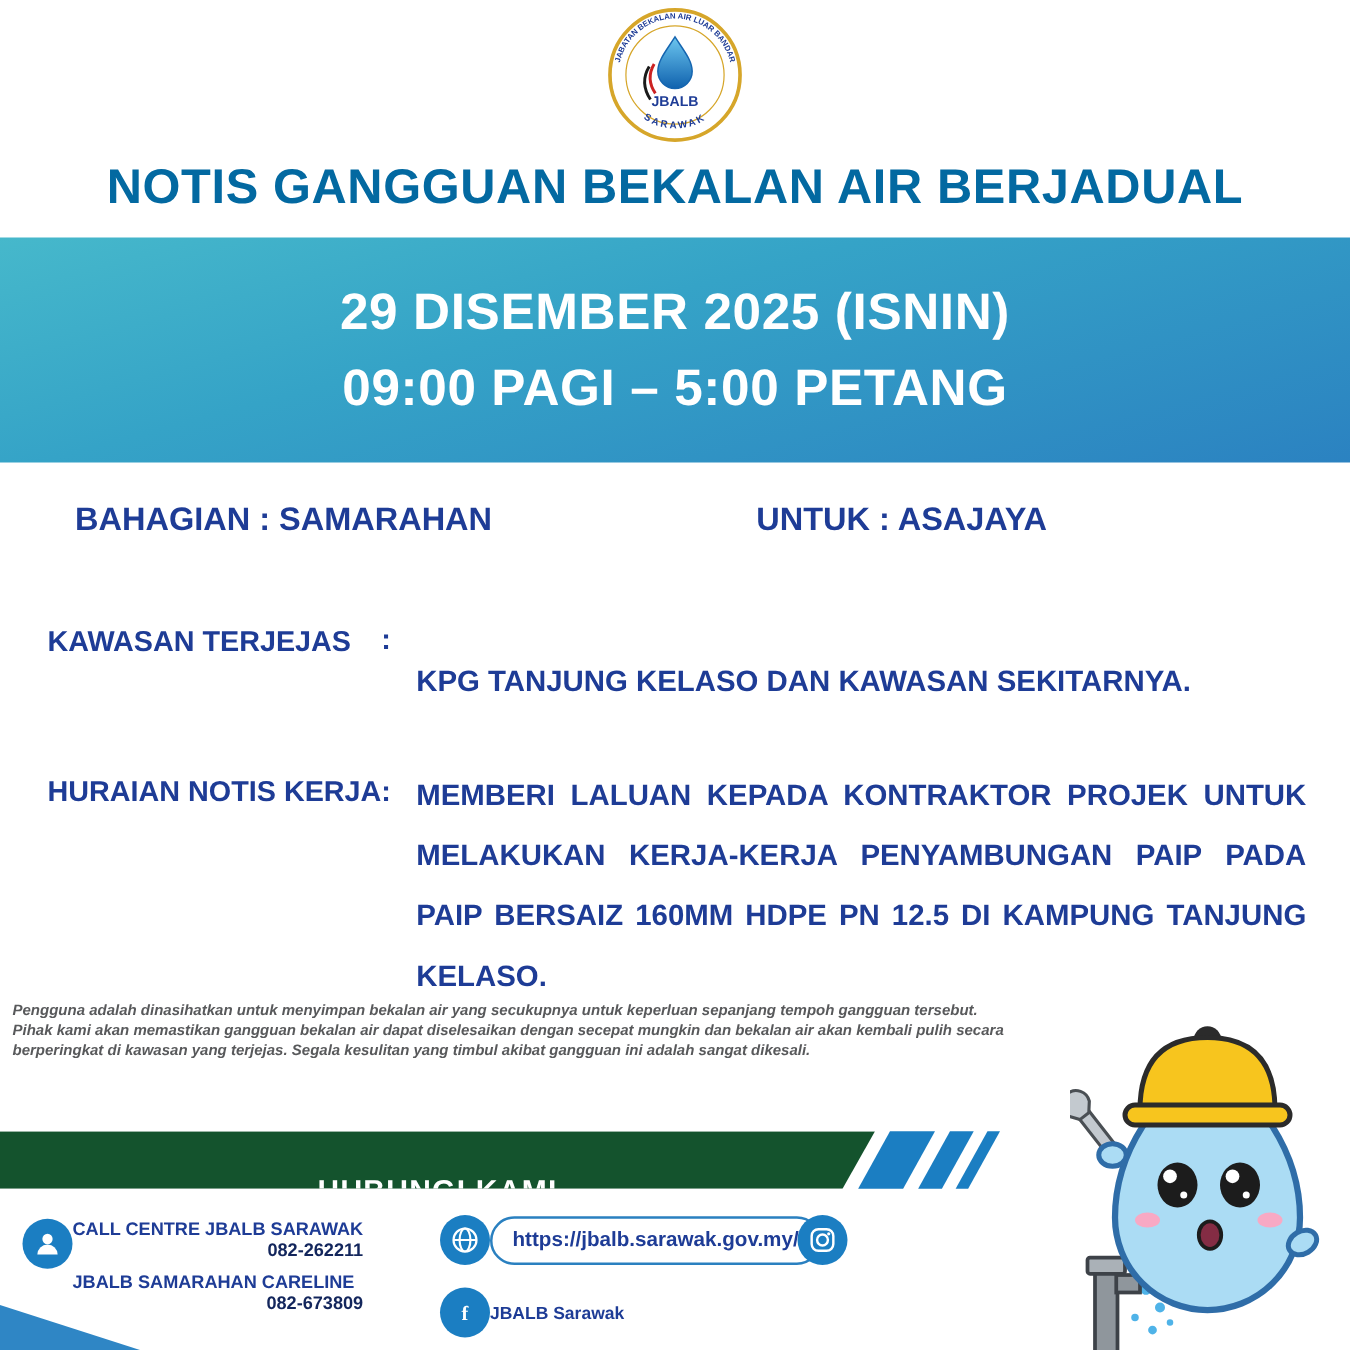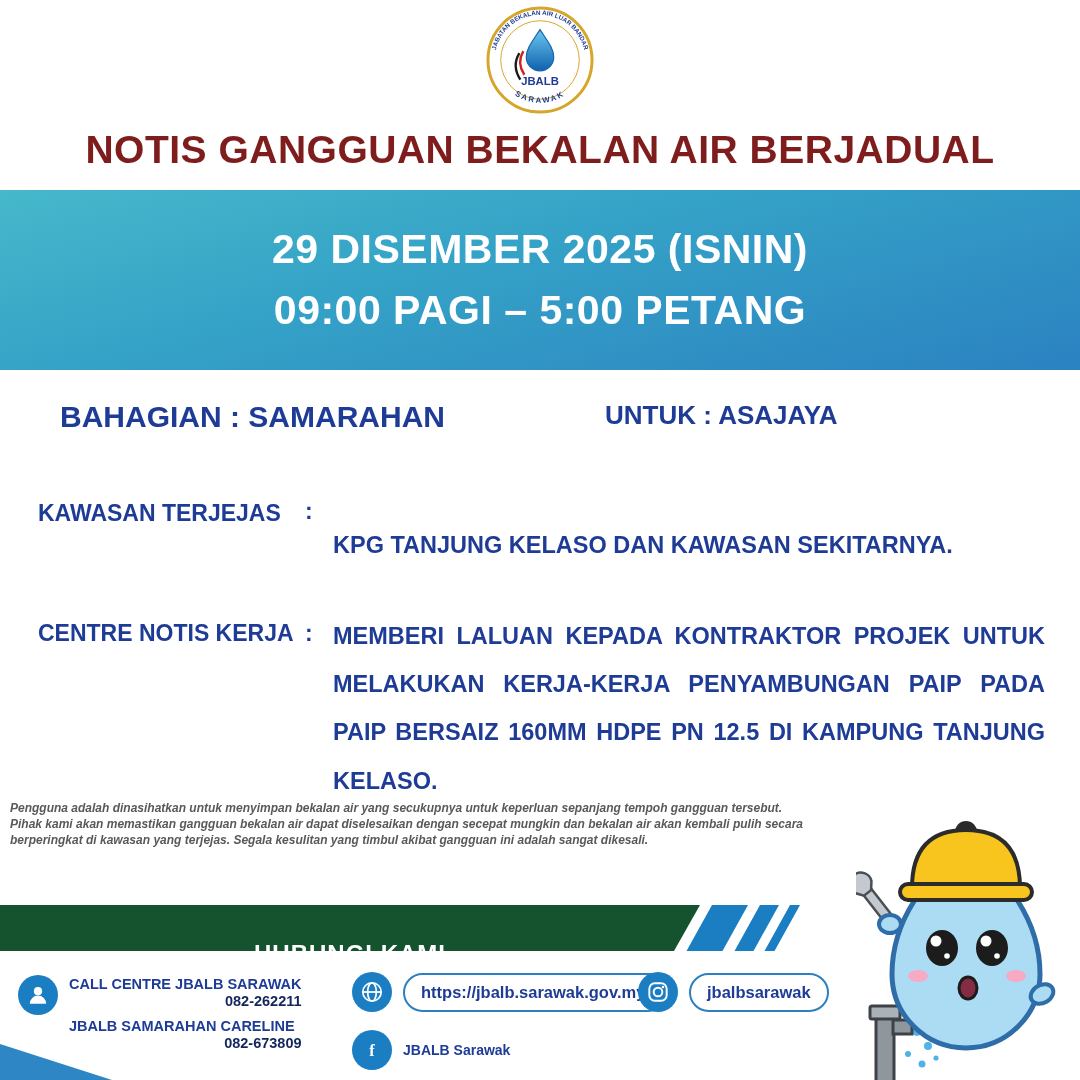--- a/index.html
+++ b/index.html
@@ -10,35 +10,35 @@
     font-family:"Liberation Sans", sans-serif;
     color:#1e3c96;
   }
 
   
   .logo { position:absolute; left:486px; top:6px; width:108px; height:108px; }
 
   
   .title {
     position:absolute; left:0; top:128px; width:1080px;
-    text-align:center; font-size:39px; font-weight:bold; color:#7f1d1d;
+    text-align:center; font-size:39px; font-weight:bold; color:#0369a1;
     letter-spacing:0.5px;
   }
 
   
   .banner {
     position:absolute; left:0; top:190px; width:1080px; height:180px;
     background:linear-gradient(165deg, #46b8cb 0%, #35a3c7 40%, #2b82c1 100%);
     display:flex; flex-direction:column; align-items:center; justify-content:center;
     gap:14px;
   }
   .banner-line { color:#ffffff; font-size:41px; font-weight:bold; letter-spacing:0.5px; }
 
   
-  .bahagian { position:absolute; left:60px;  top:400px; font-size:30px; font-weight:bold; }
+  .bahagian { position:absolute; left:60px;  top:400px; font-size:26px; font-weight:bold; }
   .daerah   { position:absolute; left:605px; top:400px; font-size:26px; font-weight:bold; }
 
   
   .dlabel { position:absolute; left:38px; font-size:23px; font-weight:bold; }
   .dcolon { position:absolute; left:305px; font-size:23px; font-weight:bold; }
   .dvalue { position:absolute; left:333px; font-size:23.5px; font-weight:bold; }
   .kawasan-label { top:500px; }
   .kawasan-colon { top:498px; }
   .kawasan-value { top:532px; width:712px; }
   .huraian-label { top:620px; }
@@ -60,21 +60,21 @@
     clip-path:polygon(0 0, 700px 0, 674px 46px, 0 46px);
     display:flex; align-items:flex-end; justify-content:center;
   }
   .contact-bar span { color:#fff; font-size:24px; font-weight:bold; letter-spacing:1px; }
   .stripe { position:absolute; top:0; height:46px; background:#1b7ec2; transform:skewX(-29deg); transform-origin:top left; }
   .s1 { left:712px; width:36px; }
   .s2 { left:760px; width:19px; }
   .s3 { left:790px; width:10px; }
 
   
-  .fgroup { position:absolute; display:flex; gap:11px; align-items:flex-start; }
+  .fgroup { position:absolute; display:flex; align-items:flex-start; }
   .g1 { left:18px;  top:975px; }
   .g2 { left:352px; top:972px; align-items:center; }
   .g3 { left:352px; top:1030px; align-items:center; }
   .g4 { left:638px; top:972px; align-items:center; }
   .circle-icon {
     width:40px; height:40px; border-radius:50%; background:#1b7ec2; flex:0 0 40px;
     display:flex; align-items:center; justify-content:center;
   }
   .circle-icon svg { width:26px; height:26px; }
   .flabel { font-size:14.5px; font-weight:bold; color:#1e3c96; line-height:1.25; }
@@ -131,21 +131,21 @@
     <div class="banner-line">09:00 PAGI – 5:00 PETANG</div>
   </div>
 
   <div class="bahagian">BAHAGIAN : SAMARAHAN</div>
   <div class="daerah">UNTUK : ASAJAYA</div>
 
   <div class="dlabel kawasan-label">KAWASAN TERJEJAS</div>
   <div class="dcolon kawasan-colon">:</div>
   <div class="dvalue kawasan-value">KPG TANJUNG KELASO DAN KAWASAN SEKITARNYA.</div>
 
-  <div class="dlabel huraian-label">CENTRE NOTIS KERJA</div>
+  <div class="dlabel huraian-label">HURAIAN NOTIS KERJA</div>
   <div class="dcolon huraian-colon">:</div>
   <div class="dvalue huraian-value">MEMBERI LALUAN KEPADA KONTRAKTOR PROJEK UNTUK MELAKUKAN KERJA-KERJA PENYAMBUNGAN PAIP PADA PAIP BERSAIZ 160MM HDPE PN 12.5 DI KAMPUNG TANJUNG KELASO.</div>
 
   <p class="advisory">Pengguna adalah dinasihatkan untuk menyimpan bekalan air yang secukupnya untuk keperluan sepanjang tempoh gangguan tersebut. Pihak kami akan memastikan gangguan bekalan air dapat diselesaikan dengan secepat mungkin dan bekalan air akan kembali pulih secara berperingkat di kawasan yang terjejas. Segala kesulitan yang timbul akibat gangguan ini adalah sangat dikesali.</p>
 
   <div class="contact-banner">
     <div class="contact-bar">
       <span>HUBUNGI KAMI</span>
     </div>
     <div class="stripe s1"></div>
@@ -189,21 +189,20 @@
   </div>
 
   <div class="fgroup g4">
     <div class="circle-icon">
       <svg viewBox="0 0 24 24" fill="none" stroke="#ffffff" stroke-width="1.8">
         <rect x="4" y="4" width="16" height="16" rx="5"></rect>
         <circle cx="12" cy="12" r="4"></circle>
         <circle cx="16.6" cy="7.4" r="1.2" fill="#ffffff" stroke="none"></circle>
       </svg>
     </div>
-    <div class="pillbox">jbalbsarawak</div>
   </div>
 
   <div class="mascot">
     <svg viewBox="0 0 220 290" width="220" height="290">
 
       <g fill="#4fb3e8">
         <path d="M56 234 q7 -11 9 -2 a5 5 0 1 1 -9 2 Z"></path>
         <circle cx="72" cy="250" r="4"></circle>
         <circle cx="52" cy="258" r="3"></circle>
         <circle cx="66" cy="268" r="3.5"></circle>

